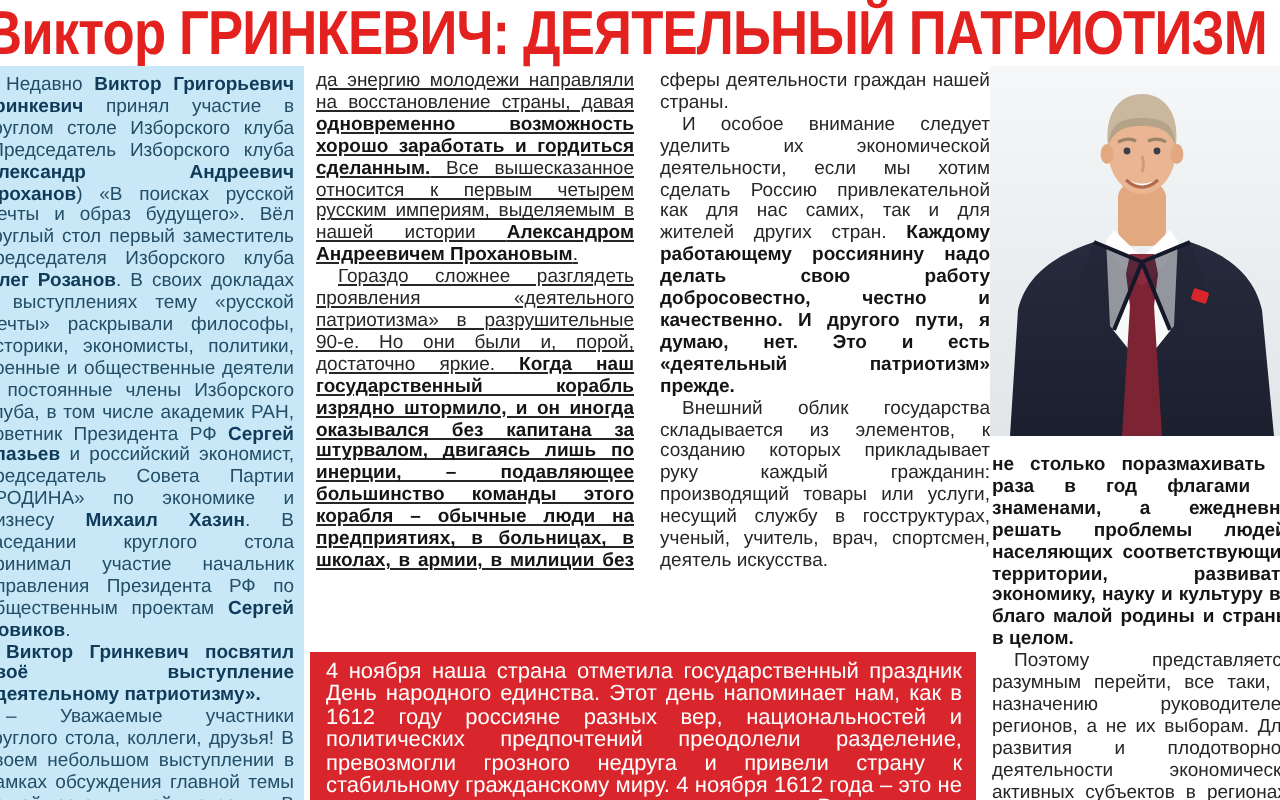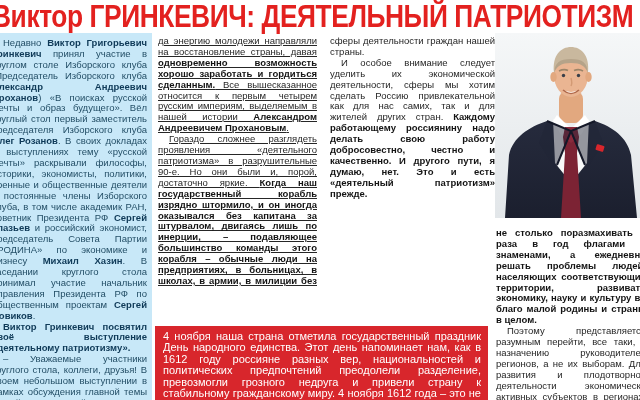--- a/index.html
+++ b/index.html
@@ -53,21 +53,22 @@
     </div>
 </div>
 
 <div id="col2" class="col">
     <p><span>да энергию молодежи направляли на восстановление страны, давая </span><span class="b">одновременно возможность хорошо заработать и гордиться сделанным.</span><span> Все вышесказанное относится к первым четырем русским империям, выделяемым в нашей истории </span><span class="b">Александром Андреевичем Прохановым</span><span>.</span></p>
     <p class="ind"><span>Гораздо сложнее разглядеть проявления «деятельного патриотизма» в разрушительные 90-е. Но они были и, порой, достаточно яркие. </span><span class="b">Когда наш государственный корабль изрядно штормило, и он иногда оказывался без капитана за штурвалом, двигаясь лишь по инерции, – подавляющее большинство команды этого корабля – обычные люди на предприятиях, в больницах, в школах, в армии, в милиции без зарплат и ясных перспектив – продолжало нести службу, делать свое дело – делать честно</span></p>
   </div>
 
 <div id="col3" class="col">
     <p><span>сферы деятельности граждан нашей страны.</span></p>
-    <p class="ind"><span>И особое внимание следует уделить их экономической деятельности, сферы мы хотим сделать Россию привлекательной как для нас самих, так и для жителей других стран. </span><span class="b">Каждому работающему россиянину надо делать свою работу добросовестно, честно и качественно. И другого пути, я думаю, нет. Это и есть «деятельный патриотизм» прежде.</span></p>
+    <p class="ind"><span>И особое внимание следует уделить их экономической деятельности, если мы хотим сделать Россию привлекательной как для нас самих, так и для жителей других стран. </span><span class="b">Каждому работающему россиянину надо делать свою работу добросовестно, честно и качественно. И другого пути, я думаю, нет. Это и есть «деятельный патриотизм» прежде.</span></p>
+    <p class="ind"><span>Внешний облик государства складывается из элементов, к созданию которых прикладывает руку каждый гражданин: производящий товары или услуги, несущий службу в госструктурах, ученый, учитель, врач, спортсмен, деятель искусства.</span></p>
   </div>
 
 <div class="photo">
   <svg width="145" height="185" viewBox="0 0 145 185" xmlns="http://www.w3.org/2000/svg">
     <defs>
       <linearGradient id="bgPhoto" x1="0" y1="0" x2="0" y2="1">
         <stop offset="0" stop-color="#f5f7f8"></stop>
         <stop offset="1" stop-color="#e2e6e9"></stop>
       </linearGradient>
       <linearGradient id="suit" x1="0" y1="0" x2="0" y2="1">

